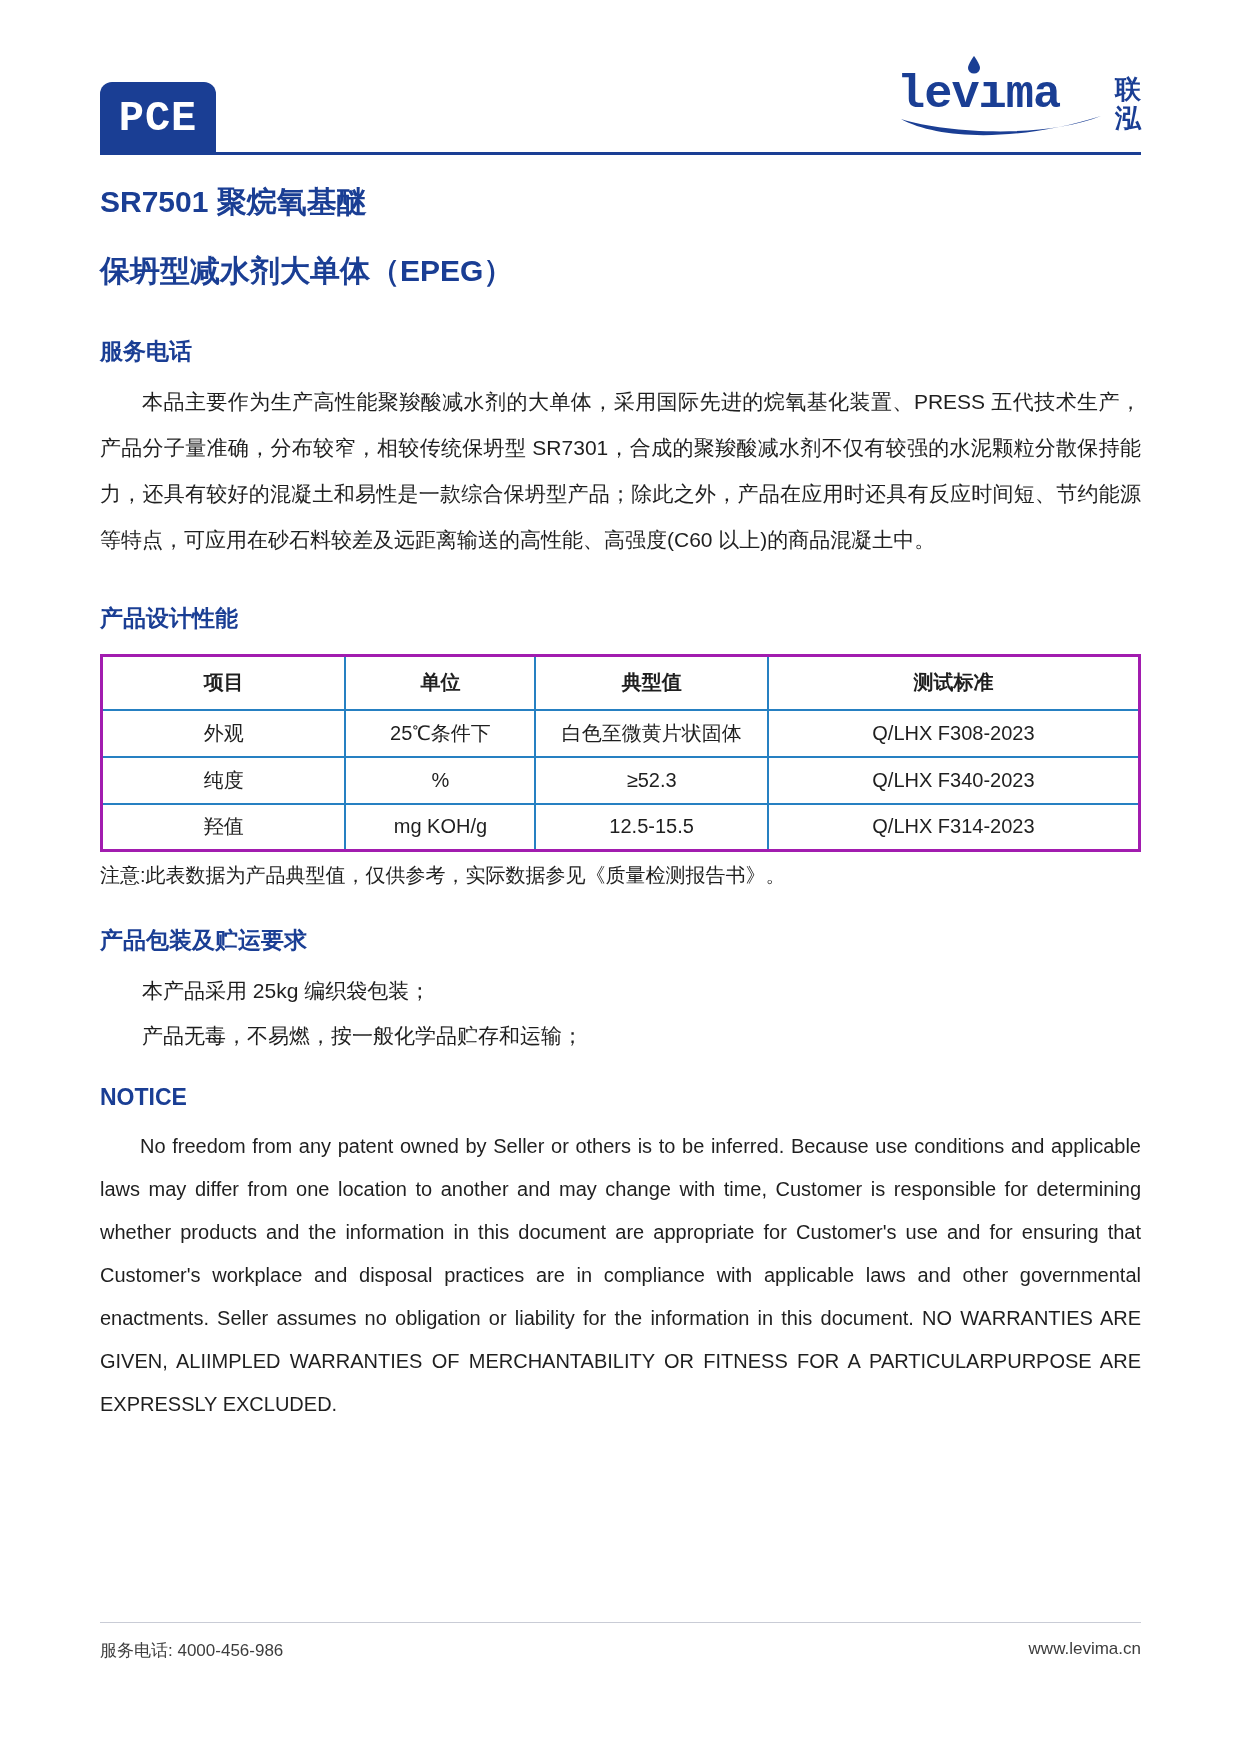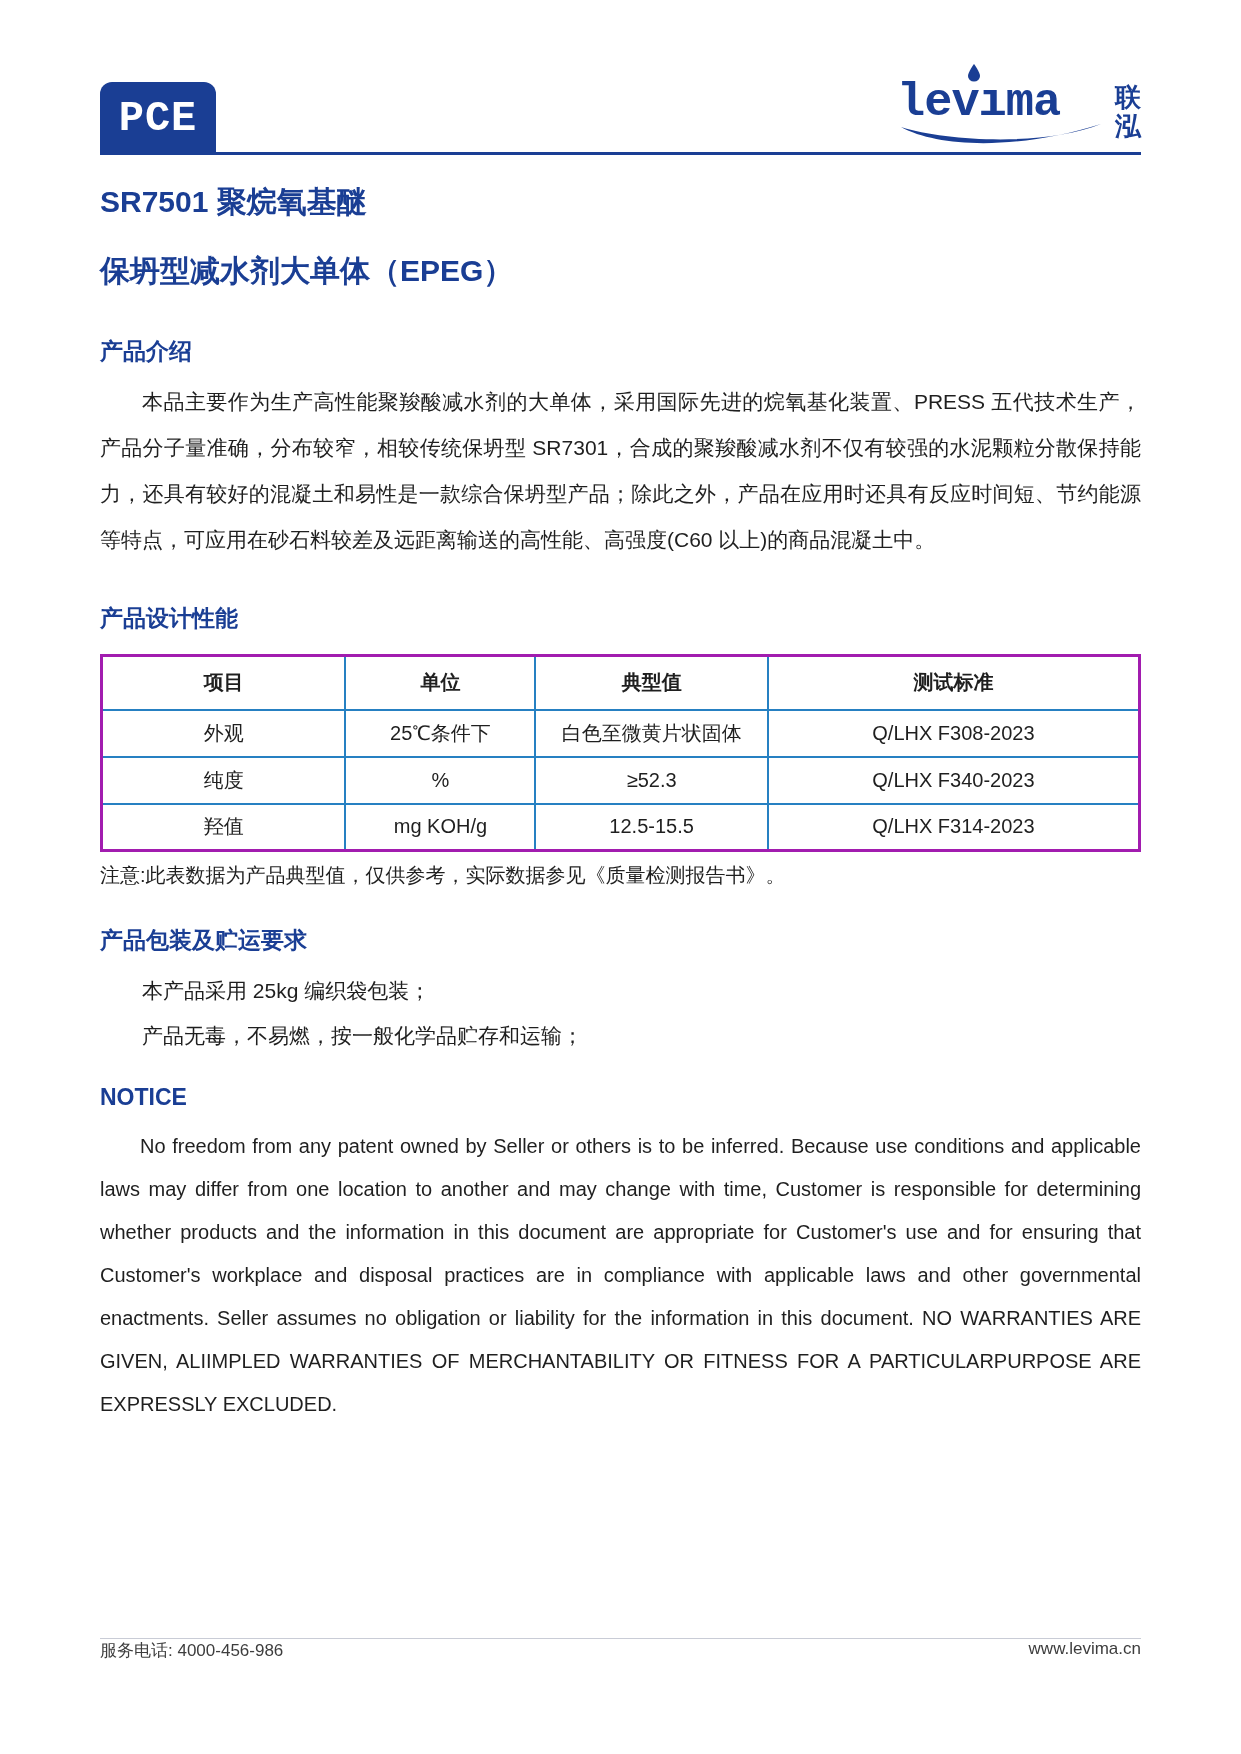--- a/index.html
+++ b/index.html
@@ -31,21 +31,21 @@
     background: #1a3e94;
     border-radius: 12px 12px 0 0;
     color: #ffffff;
     font-size: 42px;
     font-weight: bold;
     letter-spacing: 1px;
     display: flex; align-items: center; justify-content: center;
   }
   .logo {
     position: absolute;
-    right: 0; bottom: 4px;
+    right: 0; bottom: 12px;
     display: flex; align-items: center; gap: 10px;
   }
   .logo-word-wrap { position: relative; line-height: 1; }
   .logo-word {
     font-size: 47px;
     font-weight: bold;
     letter-spacing: -1px;
     color: #1a3e94;
   }
   .logo-droplet { position: absolute; left: 70px; top: -15px; }
@@ -109,21 +109,21 @@
     text-align: justify;
     text-indent: 2em;
     color: #1f1f1f;
   }
 
   
   .ftr {
     position: absolute;
     left: 100px; right: 100px; bottom: 92px;
     border-top: 1px solid #c9ccd6;
-    padding-top: 0;
+    padding-top: 16px;
     display: flex;
     justify-content: space-between;
     font-size: 17px;
     color: #3d3d3d;
   }
 </style>
 </head>
 <body>
 
 <div class="page">
@@ -143,21 +143,21 @@
       <div class="logo-cjk">
         <span>联</span>
         <span>泓</span>
       </div>
     </div>
   </div>
 
   <h1 class="title">SR7501 聚烷氧基醚</h1>
   <h1 class="subtitle">保坍型减水剂大单体（EPEG）</h1>
 
-  <h2 class="sec sec-intro">产品介绍</h2>
+  <h2 class="sec sec-intro">服务电话</h2>
   <p class="cn-body">本品主要作为生产高性能聚羧酸减水剂的大单体，采用国际先进的烷氧基化装置、PRESS 五代技术生产，产品分子量准确，分布较窄，相较传统保坍型 SR7301，合成的聚羧酸减水剂不仅有较强的水泥颗粒分散保持能力，还具有较好的混凝土和易性是一款综合保坍型产品；除此之外，产品在应用时还具有反应时间短、节约能源等特点，可应用在砂石料较差及远距离输送的高性能、高强度(C60 以上)的商品混凝土中。</p>
 
   <h2 class="sec sec-perf">产品设计性能</h2>
   <table class="perf">
     <colgroup>
       <col class="col-item">
         <col class="col-unit">
         <col class="col-typ">
         <col class="col-std">
     </colgroup>

